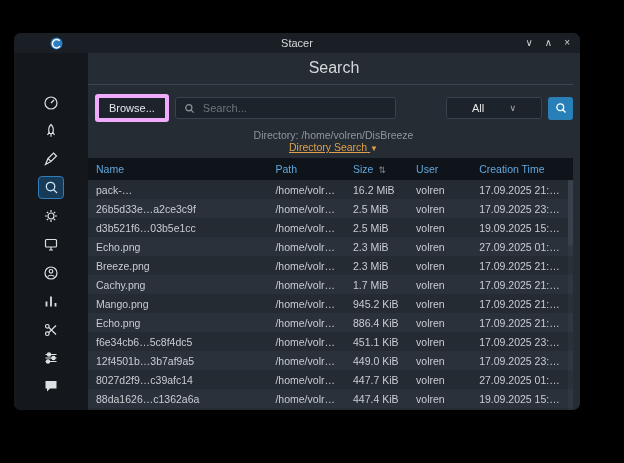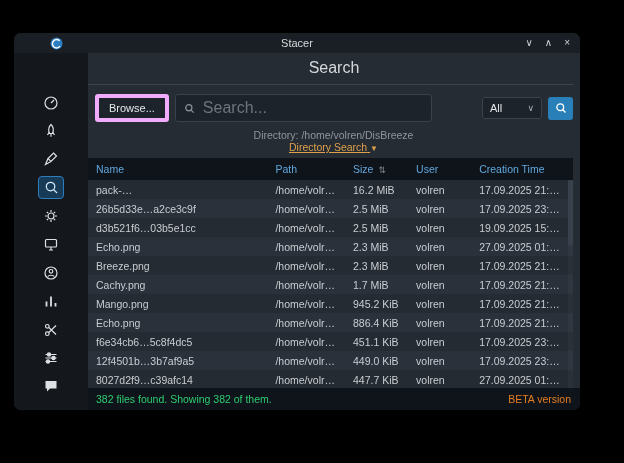--- a/index.html
+++ b/index.html
@@ -18,23 +18,23 @@
   .sitem.active{background:#173a57;border-color:#2d7dbd;color:#cfe7f7;}
   .sitem.bottom{margin-top:auto;margin-bottom:4px;}
   
   .main{flex:1;display:flex;flex-direction:column;min-width:0;}
   .page-title{text-align:center;color:#d4d8dc;font-size:16px;padding:6px 0 7px;}
   .divider{height:1px;background:#3b4551;margin-right:7px;}
   .controls-row{display:flex;align-items:center;gap:6px;padding:9px 7px 6px 7px;}
   .btn{background:#1d232a;border:4px solid #f0abfc;border-radius:3px;color:#e4e7ea;font-size:11px;padding:4px 10px;font-family:"Liberation Sans",sans-serif;}
   .searchbox{flex:1;display:flex;align-items:center;gap:6px;background:#1d232a;border:1px solid #39424d;border-radius:3px;padding:3px 8px;margin-right:44px;min-width:0;}
   .searchbox svg{flex:0 0 auto;color:#8a9199;}
-  .searchbox input{flex:1;min-width:0;background:transparent;border:none;outline:none;color:#cfd3d7;font-size:16px;font-family:"Liberation Sans",sans-serif;}
+  .searchbox input{flex:1;min-width:0;background:transparent;border:none;outline:none;color:#cfd3d7;font-size:11px;font-family:"Liberation Sans",sans-serif;}
   .searchbox input::placeholder{color:#6e757d;}
-  .filter{width:44px;background:#1d232a;border:1px solid #39424d;border-radius:3px;color:#e4e7ea;font-size:11px;padding:4px 7px;display:flex;align-items:center;justify-content:space-between;}
+  .filter{width:44px;background:#1d232a;border:1px solid #39424d;border-radius:3px;color:#e4e7ea;font-size:11px;padding:4px 25px;display:flex;align-items:center;justify-content:space-between;}
   .filter .chev{color:#aab0b6;font-size:9px;}
   .gobtn{width:25px;height:23px;background:var(--accent-blue,#2980b9);border:none;border-radius:3px;display:flex;align-items:center;justify-content:center;color:#fff;}
   .dir-row{display:flex;align-items:center;justify-content:space-between;padding:1px 9px 5px 8px;font-size:10.5px;flex-direction:column;}
   .dir-row .dir{color:#8e959c;}
   .adv{color:var(--advanced-link,#dfa04b);text-decoration:underline;cursor:pointer;}
   .adv .arrow{font-size:8px;text-decoration:none;display:inline-block;}
   
   .table-wrap{flex:1;margin-right:7px;overflow:hidden;position:relative;min-height:0;}
   table{width:100%;border-collapse:collapse;table-layout:fixed;font-size:10.5px;}
   thead th{background:#0f141a;color:var(--table-header-text,#61a7dd);font-weight:normal;text-align:left;padding:5px 8px;white-space:nowrap;overflow:hidden;}
@@ -277,19 +277,15 @@
                 <td>volren</td>
                 <td>19.09.2025 15:32:47</td>
               </tr>
             </tbody>
         </table>
         <div class="scrollbar">
             <div class="thumb"></div>
           </div>
       </div>
 
-      <div class="status-bar">
-        <span class="green">382 files found. Showing 382 of them.</span>
-        <span class="orange">BETA version</span>
-      </div>
     </div>
   </div>
 </div>
 
 </body></html>

